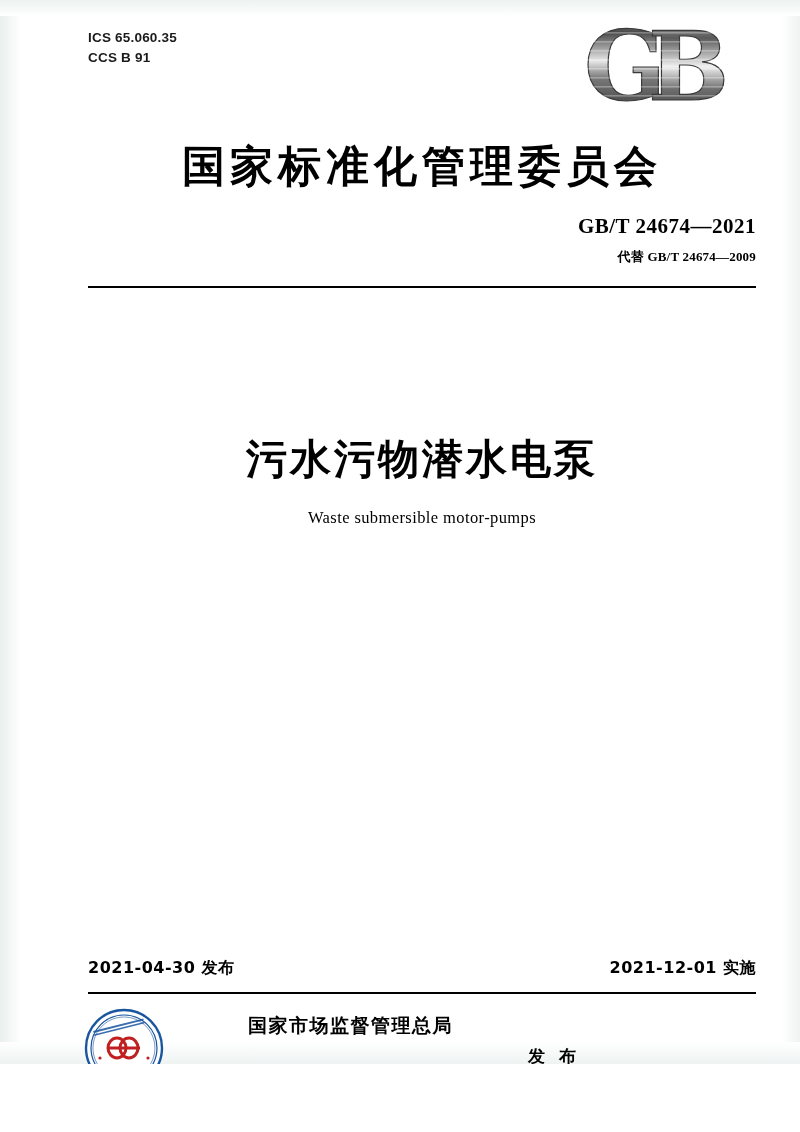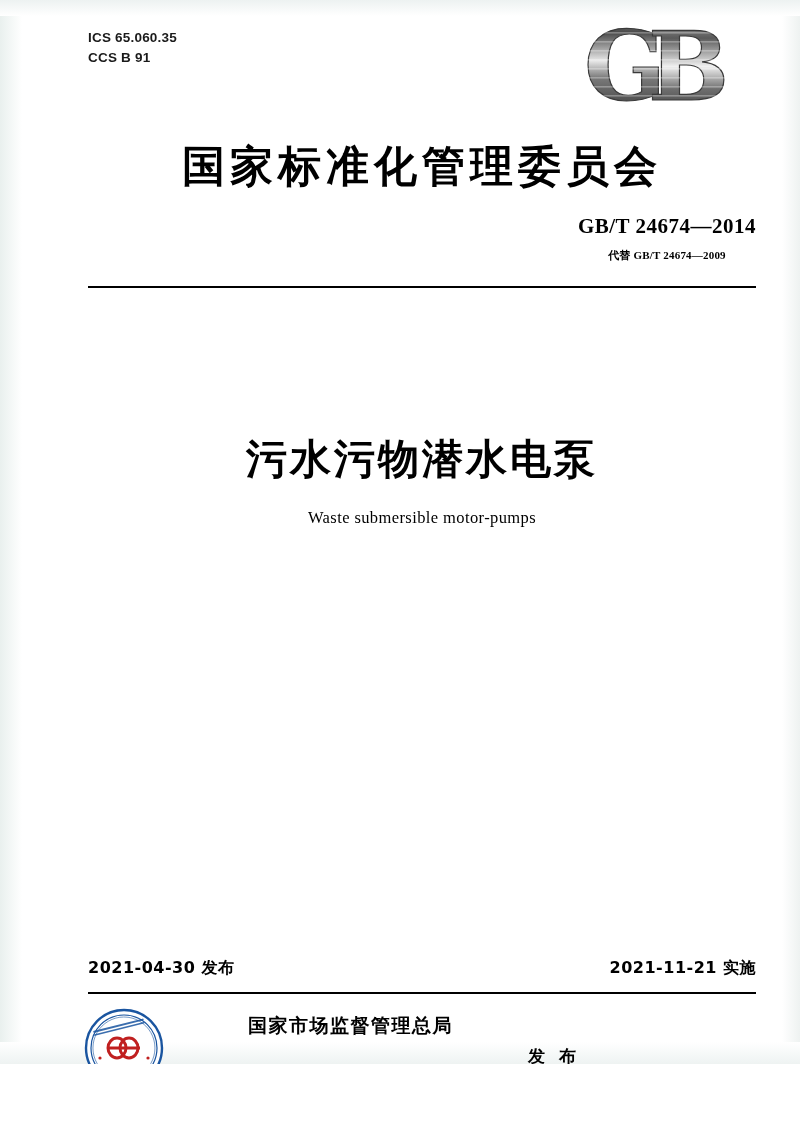--- a/index.html
+++ b/index.html
@@ -102,24 +102,23 @@
     font-family: "Liberation Serif", serif;
     color: #000000;
   }
   .std-number .main {
     font-size: 21px;
     font-weight: bold;
     letter-spacing: 0.5px;
   }
   .std-number .replace {
     margin-top: 9px;
-    font-size: 11px;
+    font-size: 13px;
     font-weight: bold;
     letter-spacing: 0.2px;
-    text-align: center;
   }
 
   .rule-top {
     position: absolute;
     left: 0;
     top: 286px;
     width: 668px;
     height: 2px;
     background: #000000;
   }
@@ -267,31 +266,31 @@
             <rect x="0" y="62" width="170" height="1.6" fill="#ffffff"></rect>
             <rect x="0" y="71" width="170" height="1.6" fill="#ffffff"></rect>
           </g>
         </g>
       </svg>
     </div>
 
     <div class="national-title">国家标准化管理委员会</div>
 
     <div class="std-number">
-      <div class="main">GB/T  24674—2014</div>
+      <div class="main">GB/T  24674—2021</div>
       <div class="replace">代替 GB/T 24674—2009</div>
     </div>
 
     <div class="rule-top"></div>
 
     <div class="doc-title-cn">污水污物潜水电泵</div>
     <div class="doc-title-en">Waste submersible motor-pumps</div>
 
     <div class="date-issue">2021-04-30 发布</div>
-    <div class="date-impl">2021-11-21 实施</div>
+    <div class="date-impl">2021-12-01 实施</div>
 
     <div class="rule-bottom"></div>
 
     <div class="publisher">
       <div class="emblem">
         <svg viewBox="0 0 80 80" width="80" height="80" xmlns="http://www.w3.org/2000/svg">
           <circle cx="40" cy="40" r="38" fill="#ffffff" stroke="#1a55a0" stroke-width="2.4"></circle>
           <circle cx="40" cy="40" r="33" fill="#ffffff" stroke="#1a55a0" stroke-width="1.2"></circle>
           <path d="M40 9 a31 31 0 1 1 -0.1 0" fill="none" stroke="#1a55a0" stroke-width="0.6"></path>
 

